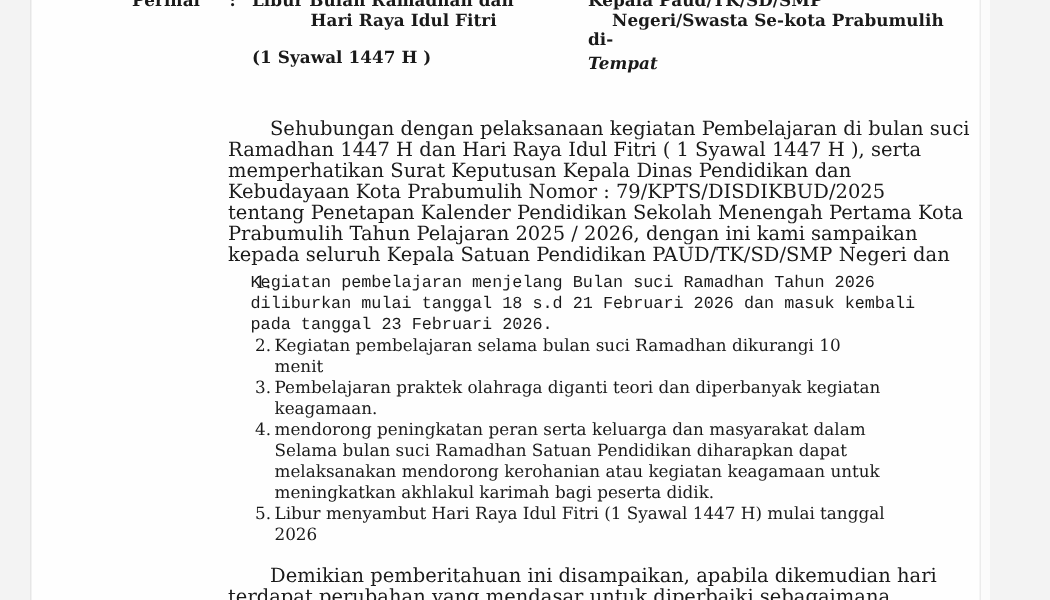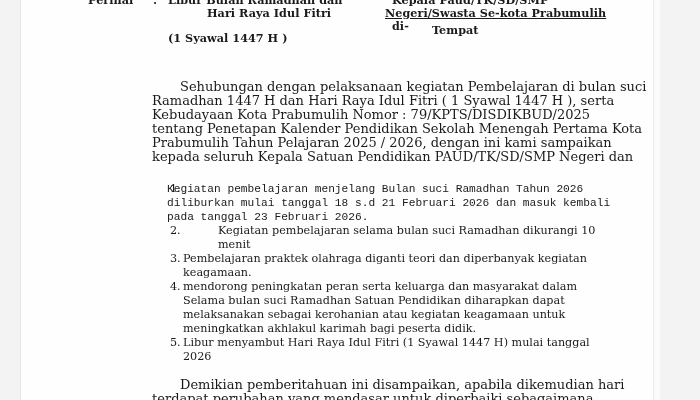--- a/index.html
+++ b/index.html
@@ -32,57 +32,58 @@
 <div class="page"></div>
 <div class="gutter"></div>
 
 <div class="t" style="left:88px;top:-7px;">Perihal</div>
 <div class="t" style="left:153px;top:-7px;">:</div>
 <div class="t" style="left:168px;top:-7px;">Libur Bulan Ramadhan dan</div>
 <div class="t" style="left:168px;top:6px;margin-left:39px;">Hari Raya Idul Fitri</div>
 <div class="t" style="left:168px;top:31px;">(1 Syawal 1447 H )</div>
 
 <div class="t" style="left:392px;top:-7px;">Kepala Paud/TK/SD/SMP</div>
-<div class="t" style="left:385px;top:6px;text-decoration:underline;">Negeri/Swasta Se-kota Prabumulih</div>
+<div class="t" style="left:408px;top:6px;">Negeri/Swasta Se-kota Prabumulih</div>
 <div class="t" style="left:392px;top:19px;">di-</div>
-<div class="t" style="left:432px;top:23px;margin-top:0;"><span style="position:relative;top:0;">Tempat</span></div>
+<div class="t" style="left:392px;top:23px;margin-top:12px;font-style:italic;"><span style="position:relative;top:0;">Tempat</span></div>
 
 <div class="just" style="top:80px;">
   <span style="margin-left:28px;">Sehubungan dengan pelaksanaan kegiatan Pembelajaran di bulan suci</span>
   <span>Ramadhan 1447 H dan Hari Raya Idul Fitri ( 1 Syawal 1447 H ), serta</span>
+  <span>memperhatikan Surat Keputusan Kepala Dinas Pendidikan dan</span>
   <span>Kebudayaan Kota Prabumulih Nomor : 79/KPTS/DISDIKBUD/2025</span>
   <span>tentang Penetapan Kalender Pendidikan Sekolah Menengah Pertama Kota</span>
   <span>Prabumulih Tahun Pelajaran 2025 / 2026, dengan ini kami sampaikan</span>
   <span>kepada seluruh Kepala Satuan Pendidikan PAUD/TK/SD/SMP Negeri dan</span>
 </div>
 
 <div class="lst-num" style="left:170px;top:182px;">1.</div>
 <div class="lst-txt" style="left:167px;width:375px;top:182px;font-family:Liberation Mono, monospace;">
   <span class="jl">Kegiatan pembelajaran menjelang Bulan suci Ramadhan Tahun 2026</span>
   <span class="jl">diliburkan mulai tanggal 18 s.d 21 Februari 2026 dan masuk kembali</span>
   <span class="nl">pada tanggal 23 Februari 2026.</span>
 </div>
 
 <div class="lst-num" style="left:170px;top:224px;">2.</div>
-<div class="lst-txt" style="left:183px;width:375px;top:224px;margin-left:35px;">
+<div class="lst-txt" style="left:183px;width:375px;top:224px;">
   <span class="jl">Kegiatan pembelajaran selama bulan suci Ramadhan dikurangi 10</span>
   <span class="nl">menit</span>
 </div>
 
 <div class="lst-num" style="left:170px;top:252px;">3.</div>
 <div class="lst-txt" style="left:183px;width:375px;top:252px;">
   <span class="jl">Pembelajaran praktek olahraga diganti teori dan diperbanyak kegiatan</span>
   <span class="nl">keagamaan.</span>
 </div>
 
 <div class="lst-num" style="left:170px;top:280px;">4.</div>
 <div class="lst-txt" style="left:183px;width:375px;top:280px;">
   <span class="jl">mendorong peningkatan peran serta keluarga dan masyarakat dalam</span>
   <span class="jl">Selama bulan suci Ramadhan Satuan Pendidikan diharapkan dapat</span>
-  <span class="jl">melaksanakan sebagai kerohanian atau kegiatan keagamaan untuk</span>
+  <span class="jl">melaksanakan mendorong kerohanian atau kegiatan keagamaan untuk</span>
   <span class="nl">meningkatkan akhlakul karimah bagi peserta didik.</span>
 </div>
 
 <div class="lst-num" style="left:170px;top:336px;">5.</div>
 <div class="lst-txt" style="left:183px;width:375px;top:336px;">
   <span class="jl">Libur menyambut Hari Raya Idul Fitri (1 Syawal 1447 H) mulai tanggal</span>
   <span class="nl">2026</span>
 </div>
 
 <div class="just" style="top:378px;">

